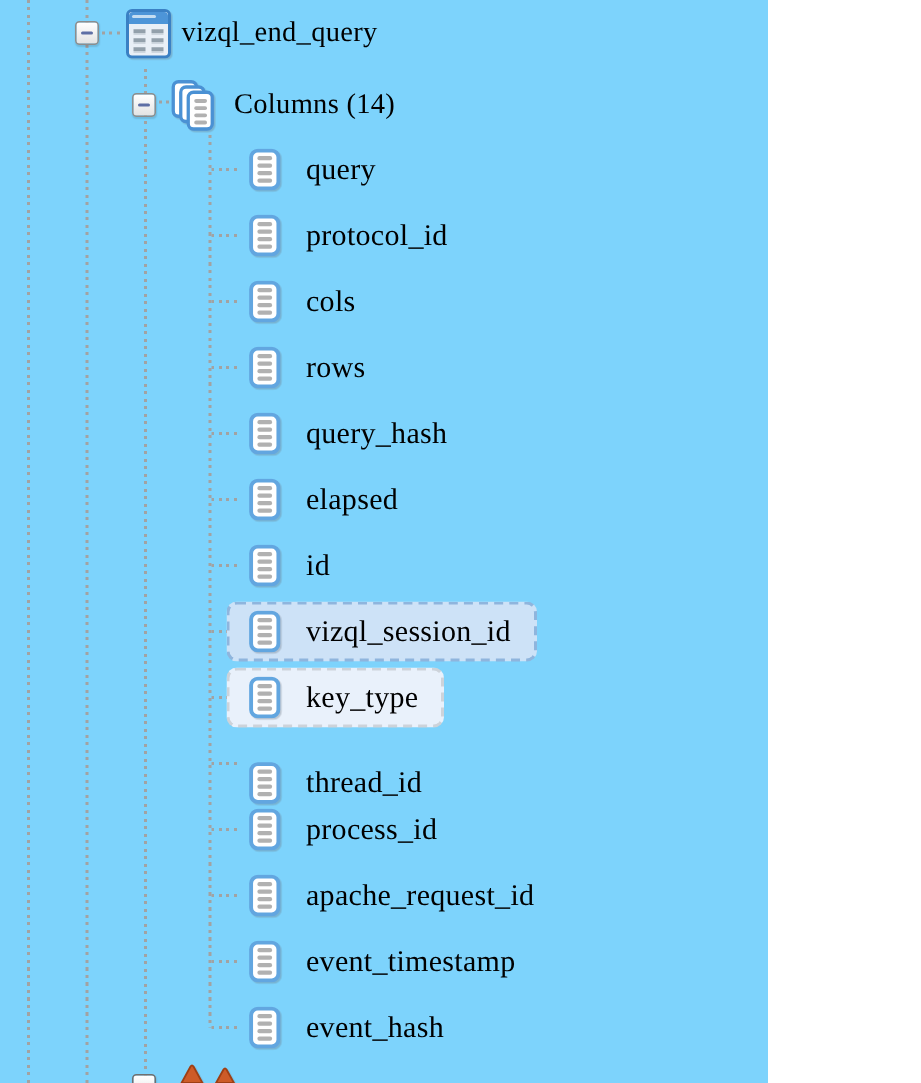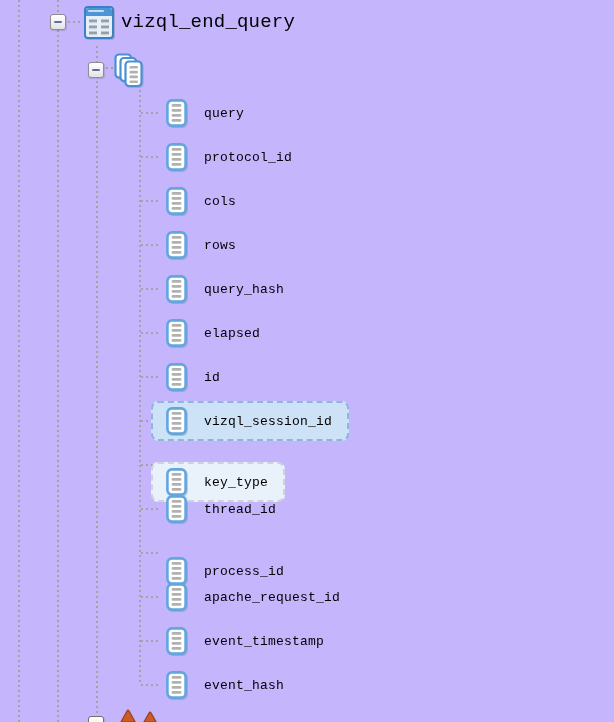--- a/index.html
+++ b/index.html
@@ -1,21 +1,21 @@
 <!DOCTYPE html>
 <html><head>
 <meta charset="utf-8">
 <style>
   html,body{margin:0;padding:0;background:#ffffff;}
   .canvas{
     position:relative;
-    width:614px;height:722px;
+    width:512px;height:722px;
     overflow:hidden;
-    background:#c4b5fd;
-    font-family:Liberation Mono, monospace;
+    background:#7dd3fc;
+    font-family:Liberation Serif, serif;
     color:#000;
   }
   
   .vguide{
     position:absolute;width:2px;
     background:repeating-linear-gradient(to bottom,#a2a2a2 0 2px,transparent 2px 5px);
     z-index:0;
   }
   .hguide{
     position:absolute;height:2px;
@@ -44,21 +44,21 @@
   }
   
   .tree-row{
     position:absolute;left:151px;height:40px;box-sizing:border-box;
     display:inline-flex;align-items:center;
     padding:0 15px 0 13px;gap:17px;
     border:2px dashed transparent;border-radius:7px;
     z-index:1;white-space:nowrap;
   }
   .tree-row .col-svg{display:block;flex:0 0 auto;filter:drop-shadow(1px 1.5px 0.5px rgba(110,120,135,0.35));}
-  .tree-row .row-label{font-size:13px;letter-spacing:0.2px;line-height:1;}
+  .tree-row .row-label{font-size:20px;letter-spacing:0.2px;line-height:1;}
   .tree-row.sel-focused{background:#cde2f7;border-color:#8fb5dd;}
   .tree-row.sel-unfocused{background:#e9f1fb;border-color:#cdd3da;}
 </style>
 </head>
 <body>
 
 <div class="canvas">
 
   <div class="vguide" style="left:18px;top:0;height:722px"></div>
   <div class="vguide" style="left:57px;top:0;height:722px"></div>
@@ -101,20 +101,21 @@
       <rect x="6.5" y="5" width="15.5" height="23" rx="3.5" fill="#ffffff" stroke="#4a91d4" stroke-width="2.2"></rect>
       <rect x="11.5" y="8.5" width="16" height="24.5" rx="3.5" fill="#ffffff" stroke="#4a91d4" stroke-width="2.2"></rect>
       <g fill="#b1b1b1">
         <rect x="15.5" y="13" width="8.5" height="2.6" rx="1.2"></rect>
         <rect x="15.5" y="17.8" width="8.5" height="2.6" rx="1.2"></rect>
         <rect x="15.5" y="22.6" width="8.5" height="2.6" rx="1.2"></rect>
         <rect x="15.5" y="27.4" width="8.5" height="2.6" rx="1.2"></rect>
       </g>
     </svg>
   </span>
+  <div class="node-label" style="left:156px;top:50px">Columns (14)</div>
 
   <div class="hguide" style="left: 141px; top: 112px; width: 17px;"></div>
     <div class="hguide" style="left: 141px; top: 156px; width: 17px;"></div>
     <div class="hguide" style="left: 141px; top: 200px; width: 17px;"></div>
     <div class="hguide" style="left: 141px; top: 244px; width: 17px;"></div>
     <div class="hguide" style="left: 141px; top: 288px; width: 17px;"></div>
     <div class="hguide" style="left: 141px; top: 332px; width: 17px;"></div>
     <div class="hguide" style="left: 141px; top: 376px; width: 17px;"></div>
     <div class="hguide" style="left: 141px; top: 420px; width: 17px;"></div>
     <div class="hguide" style="left: 141px; top: 464px; width: 17px;"></div>
@@ -213,45 +214,45 @@
         <rect x="1.4" y="1.4" width="18.2" height="25.2" rx="4.5" fill="#ffffff" stroke="#62a6e0" stroke-width="2.6"></rect>
         <g fill="#b1b1b1">
           <rect x="5.6" y="5" width="9.8" height="2.8" rx="1.3"></rect>
           <rect x="5.6" y="10" width="9.8" height="2.8" rx="1.3"></rect>
           <rect x="5.6" y="15" width="9.8" height="2.8" rx="1.3"></rect>
           <rect x="5.6" y="20" width="9.8" height="2.8" rx="1.3"></rect>
         </g>
       </svg>
       <span class="row-label">vizql_session_id</span>
     </div>
-      <div class="tree-row sel-unfocused" style="top: 462px; align-items: center;">
+      <div class="tree-row sel-unfocused" style="top: 445px; align-items: center;">
       <svg class="col-svg" width="21" height="28" viewBox="0 0 21 28">
         <rect x="1.4" y="1.4" width="18.2" height="25.2" rx="4.5" fill="#ffffff" stroke="#62a6e0" stroke-width="2.6"></rect>
         <g fill="#b1b1b1">
           <rect x="5.6" y="5" width="9.8" height="2.8" rx="1.3"></rect>
           <rect x="5.6" y="10" width="9.8" height="2.8" rx="1.3"></rect>
           <rect x="5.6" y="15" width="9.8" height="2.8" rx="1.3"></rect>
           <rect x="5.6" y="20" width="9.8" height="2.8" rx="1.3"></rect>
         </g>
       </svg>
       <span class="row-label">key_type</span>
     </div>
-      <div class="tree-row" style="top: 489px;">
+      <div class="tree-row" style="top: 502px;">
       <svg class="col-svg" width="21" height="28" viewBox="0 0 21 28">
         <rect x="1.4" y="1.4" width="18.2" height="25.2" rx="4.5" fill="#ffffff" stroke="#62a6e0" stroke-width="2.6"></rect>
         <g fill="#b1b1b1">
           <rect x="5.6" y="5" width="9.8" height="2.8" rx="1.3"></rect>
           <rect x="5.6" y="10" width="9.8" height="2.8" rx="1.3"></rect>
           <rect x="5.6" y="15" width="9.8" height="2.8" rx="1.3"></rect>
           <rect x="5.6" y="20" width="9.8" height="2.8" rx="1.3"></rect>
         </g>
       </svg>
       <span class="row-label">thread_id</span>
     </div>
-      <div class="tree-row" style="top: 551px;">
+      <div class="tree-row" style="top: 533px;">
       <svg class="col-svg" width="21" height="28" viewBox="0 0 21 28">
         <rect x="1.4" y="1.4" width="18.2" height="25.2" rx="4.5" fill="#ffffff" stroke="#62a6e0" stroke-width="2.6"></rect>
         <g fill="#b1b1b1">
           <rect x="5.6" y="5" width="9.8" height="2.8" rx="1.3"></rect>
           <rect x="5.6" y="10" width="9.8" height="2.8" rx="1.3"></rect>
           <rect x="5.6" y="15" width="9.8" height="2.8" rx="1.3"></rect>
           <rect x="5.6" y="20" width="9.8" height="2.8" rx="1.3"></rect>
         </g>
       </svg>
       <span class="row-label">process_id</span>

